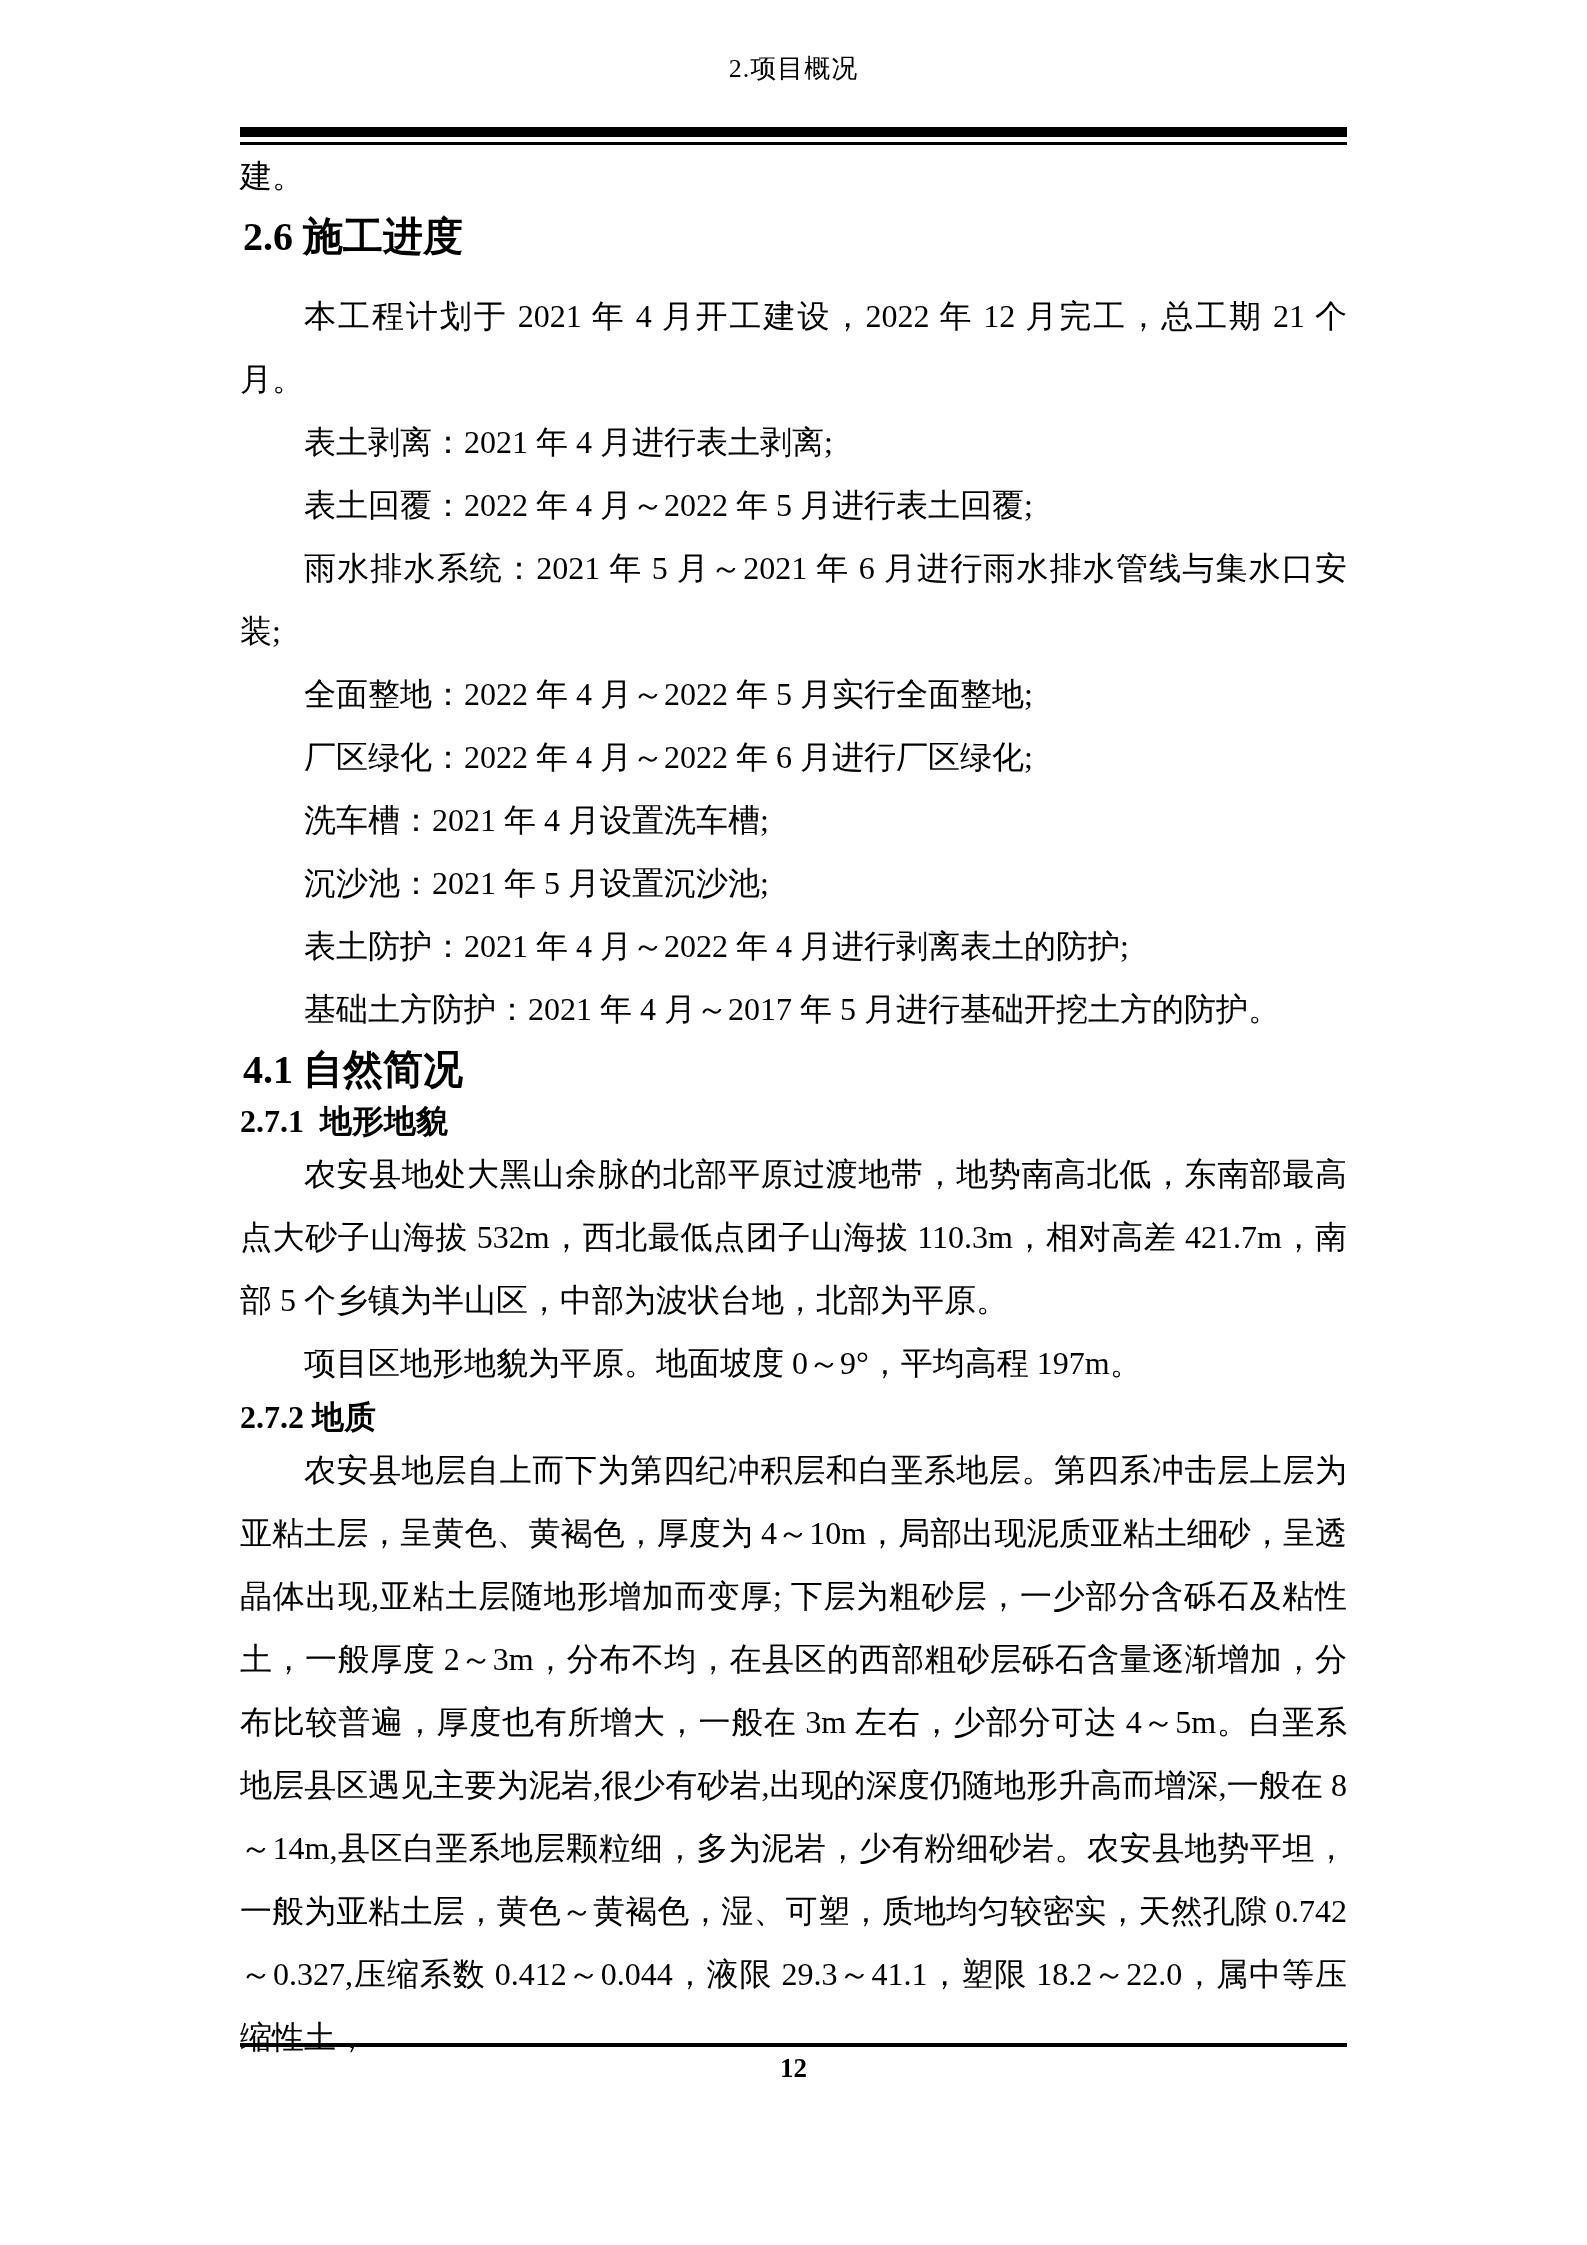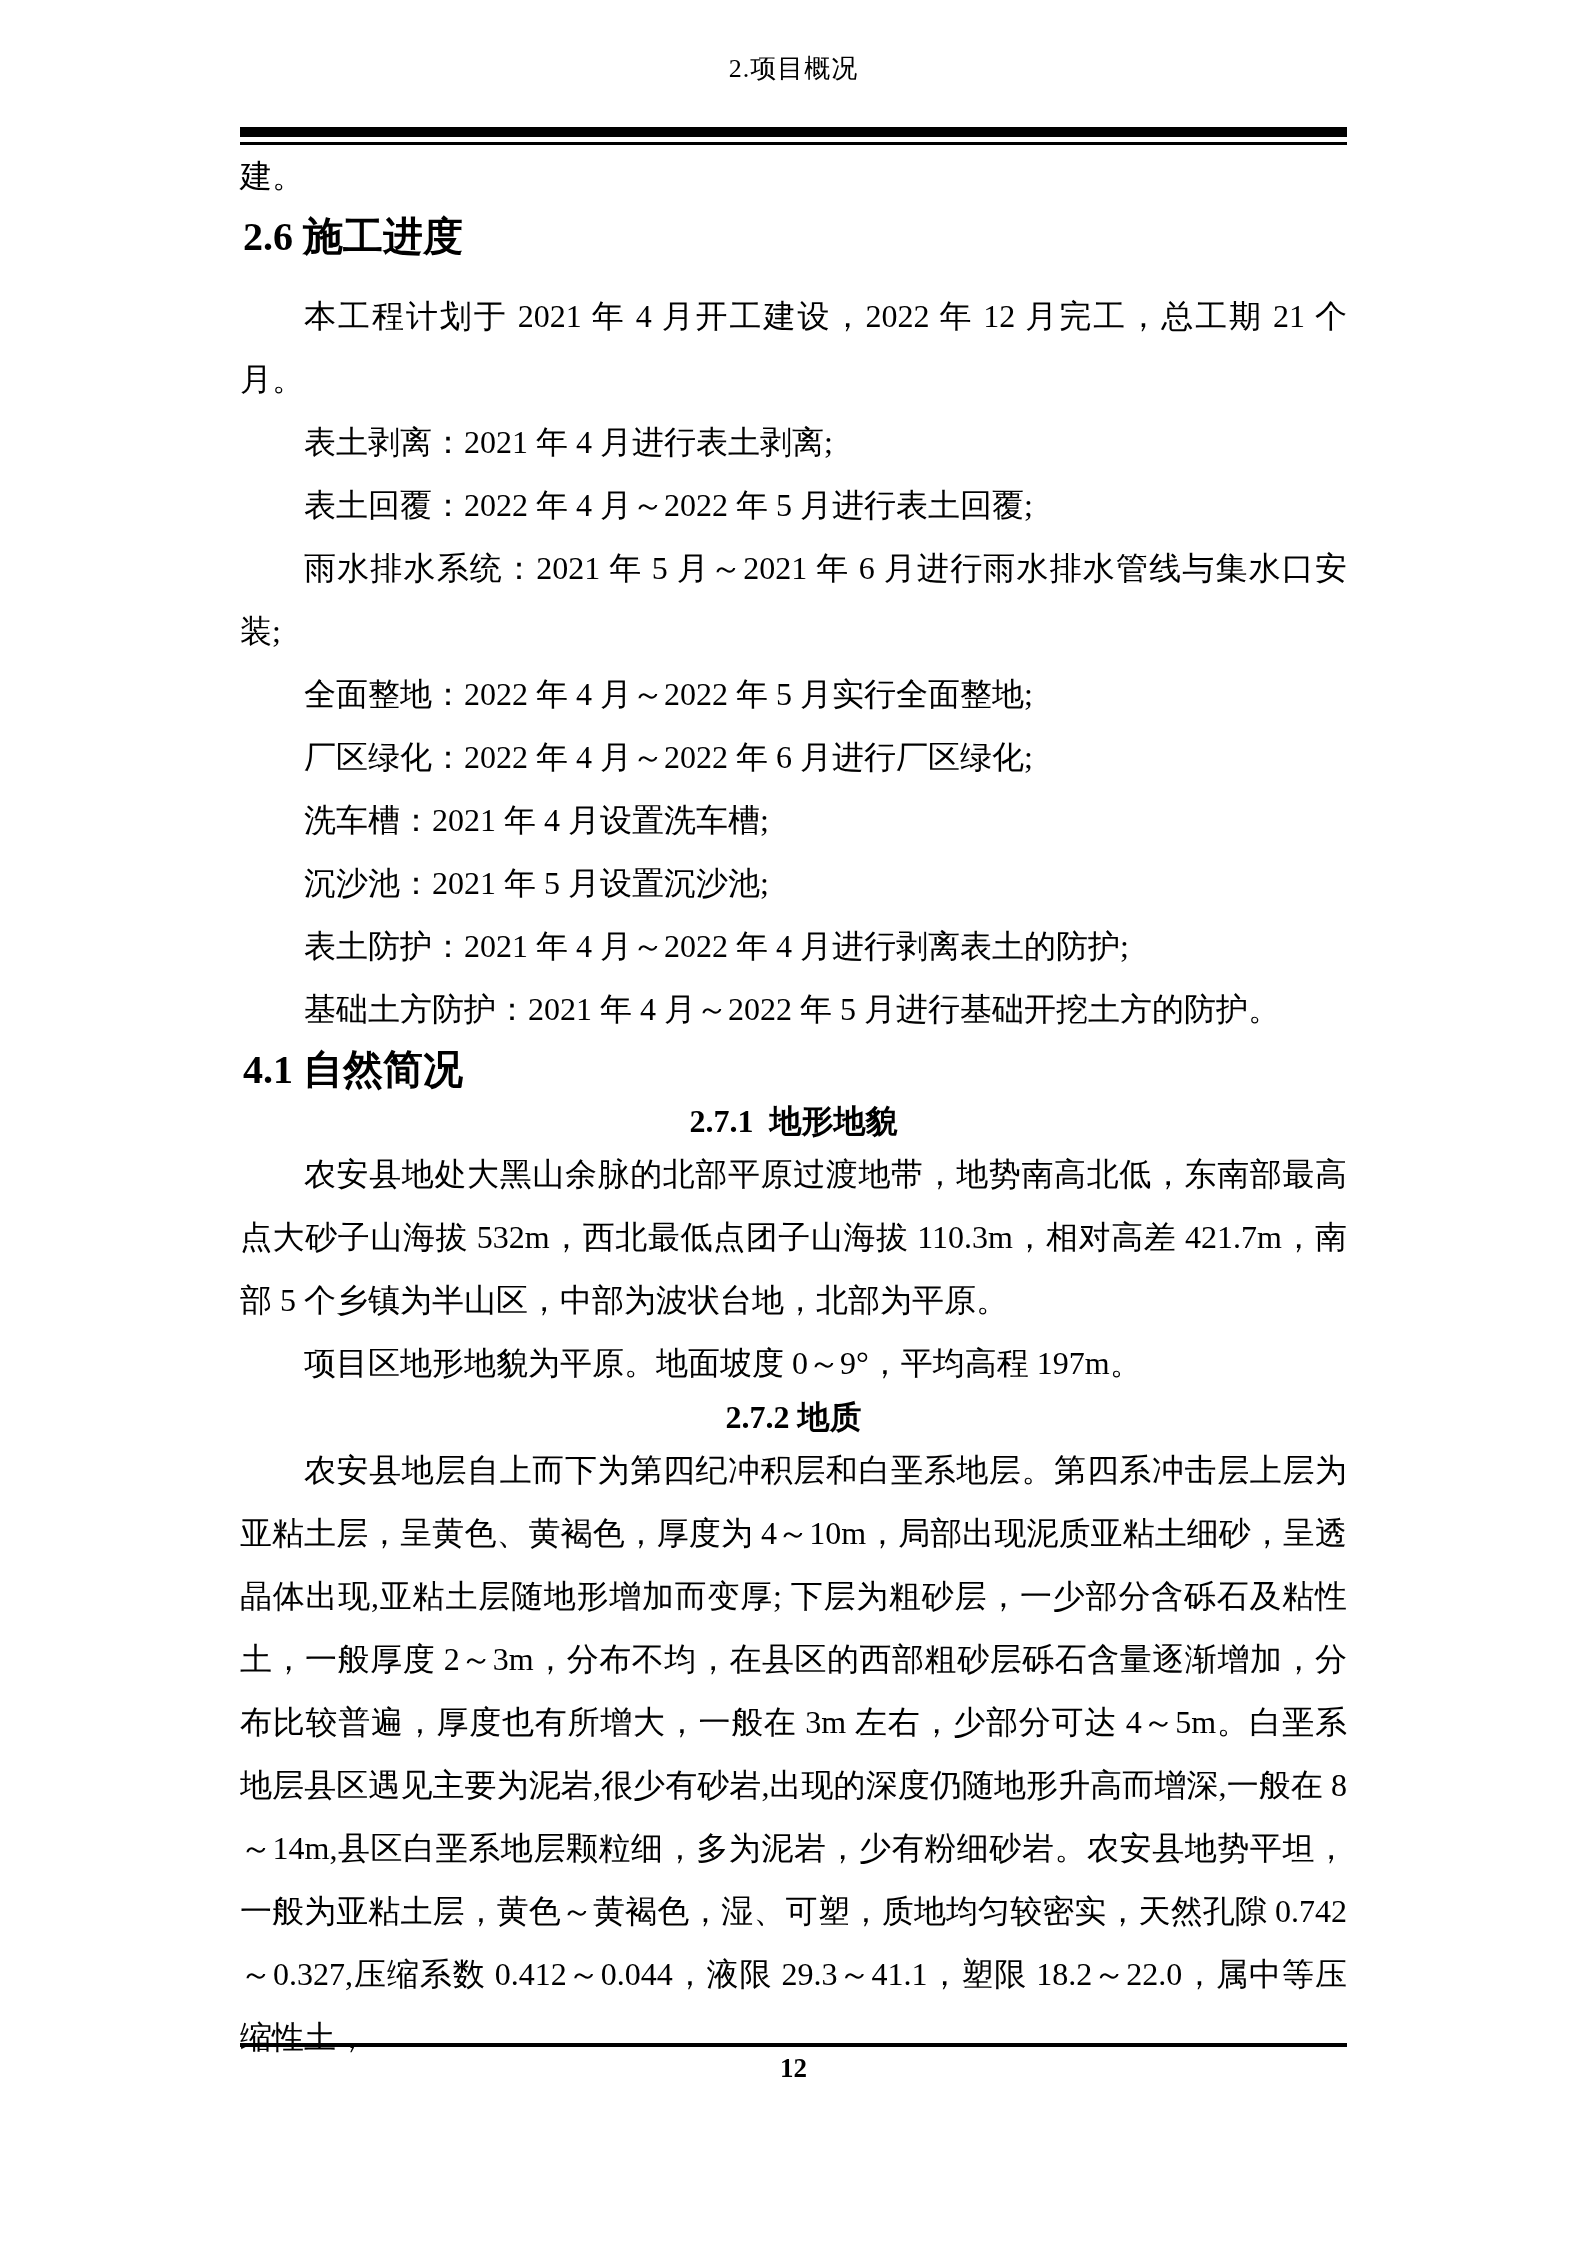--- a/index.html
+++ b/index.html
@@ -40,21 +40,20 @@
     line-height: 52px;
     font-weight: bold;
     white-space: pre-wrap;
   }
   h3.subsec-title {
     margin: 0;
     font-size: 32px;
     line-height: 44px;
     font-weight: bold;
     white-space: pre-wrap;
-    text-align: center;
   }
   .sec26-body { margin-top: 22px; }
   .h3-271 { margin-top: 18px; }
   .p-271-0 { margin-top: 10px; }
   .h3-272 { margin-top: 3px; }
   .p-272-0 { margin-top: 13px; }
   .footer-rule {
     position: absolute;
     left: 240px;
     right: 240px;
@@ -91,21 +90,21 @@
     <div class="sec26-body">
       <p class="body-text indent">本工程计划于 2021 年 4 月开工建设，2022 年 12 月完工，总工期 21 个月。</p>
       <p class="body-text indent">表土剥离：2021 年 4 月进行表土剥离;</p>
       <p class="body-text indent">表土回覆：2022 年 4 月～2022 年 5 月进行表土回覆;</p>
       <p class="body-text indent">雨水排水系统：2021 年 5 月～2021 年 6 月进行雨水排水管线与集水口安装;</p>
       <p class="body-text indent">全面整地：2022 年 4 月～2022 年 5 月实行全面整地;</p>
       <p class="body-text indent">厂区绿化：2022 年 4 月～2022 年 6 月进行厂区绿化;</p>
       <p class="body-text indent">洗车槽：2021 年 4 月设置洗车槽;</p>
       <p class="body-text indent">沉沙池：2021 年 5 月设置沉沙池;</p>
       <p class="body-text indent">表土防护：2021 年 4 月～2022 年 4 月进行剥离表土的防护;</p>
-      <p class="body-text indent">基础土方防护：2021 年 4 月～2022 年 5 月进行基础开挖土方的防护。</p>
+      <p class="body-text indent">基础土方防护：2021 年 4 月～2017 年 5 月进行基础开挖土方的防护。</p>
     </div>
 
     <h2 class="sec-title">4.1 自然简况</h2>
 
     <h3 class="subsec-title h3-271">2.7.1  地形地貌</h3>
     <p class="body-text indent p-271-0">农安县地处大黑山余脉的北部平原过渡地带，地势南高北低，东南部最高点大砂子山海拔 532m，西北最低点团子山海拔 110.3m，相对高差 421.7m，南部 5 个乡镇为半山区，中部为波状台地，北部为平原。</p>
     <p class="body-text indent">项目区地形地貌为平原。地面坡度 0～9°，平均高程 197m。</p>
 
     <h3 class="subsec-title h3-272">2.7.2 地质</h3>
     <p class="body-text indent p-272-0">农安县地层自上而下为第四纪冲积层和白垩系地层。第四系冲击层上层为亚粘土层，呈黄色、黄褐色，厚度为 4～10m，局部出现泥质亚粘土细砂，呈透晶体出现,亚粘土层随地形增加而变厚; 下层为粗砂层，一少部分含砾石及粘性土，一般厚度 2～3m，分布不均，在县区的西部粗砂层砾石含量逐渐增加，分布比较普遍，厚度也有所增大，一般在 3m 左右，少部分可达 4～5m。白垩系地层县区遇见主要为泥岩,很少有砂岩,出现的深度仍随地形升高而增深,一般在 8～14m,县区白垩系地层颗粒细，多为泥岩，少有粉细砂岩。农安县地势平坦，一般为亚粘土层，黄色～黄褐色，湿、可塑，质地均匀较密实，天然孔隙 0.742～0.327,压缩系数 0.412～0.044，液限 29.3～41.1，塑限 18.2～22.0，属中等压缩性土，</p>

